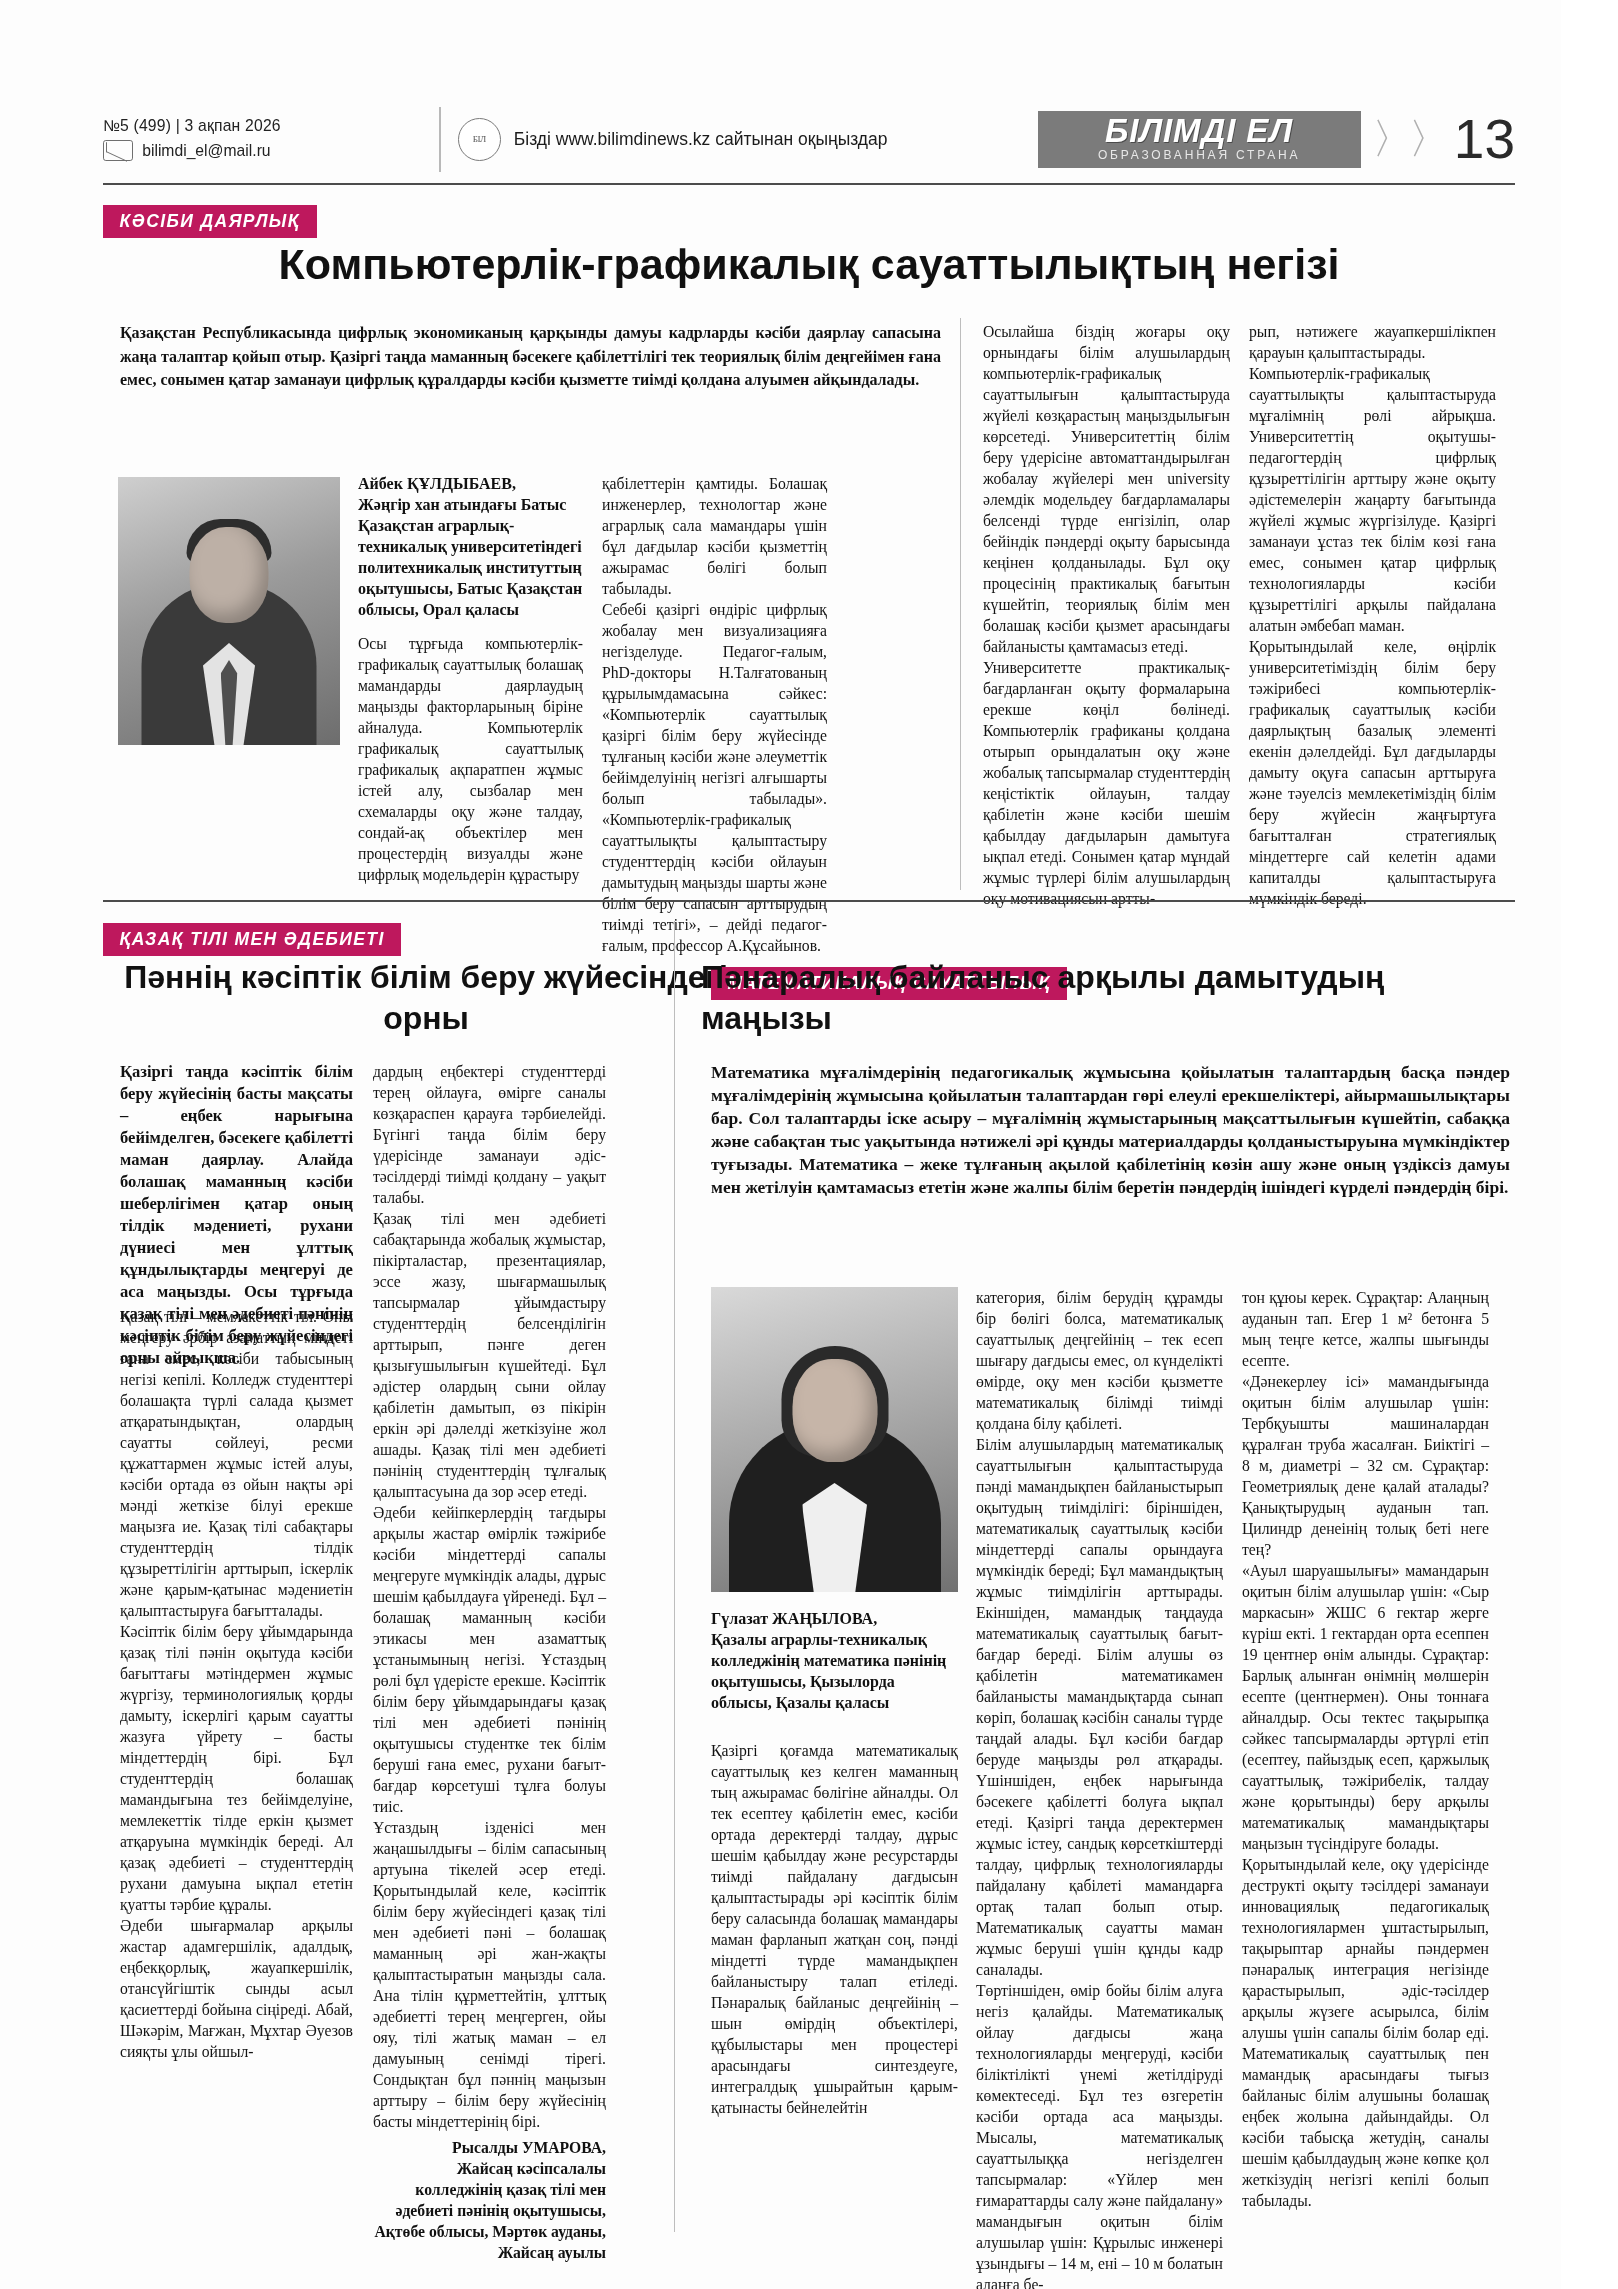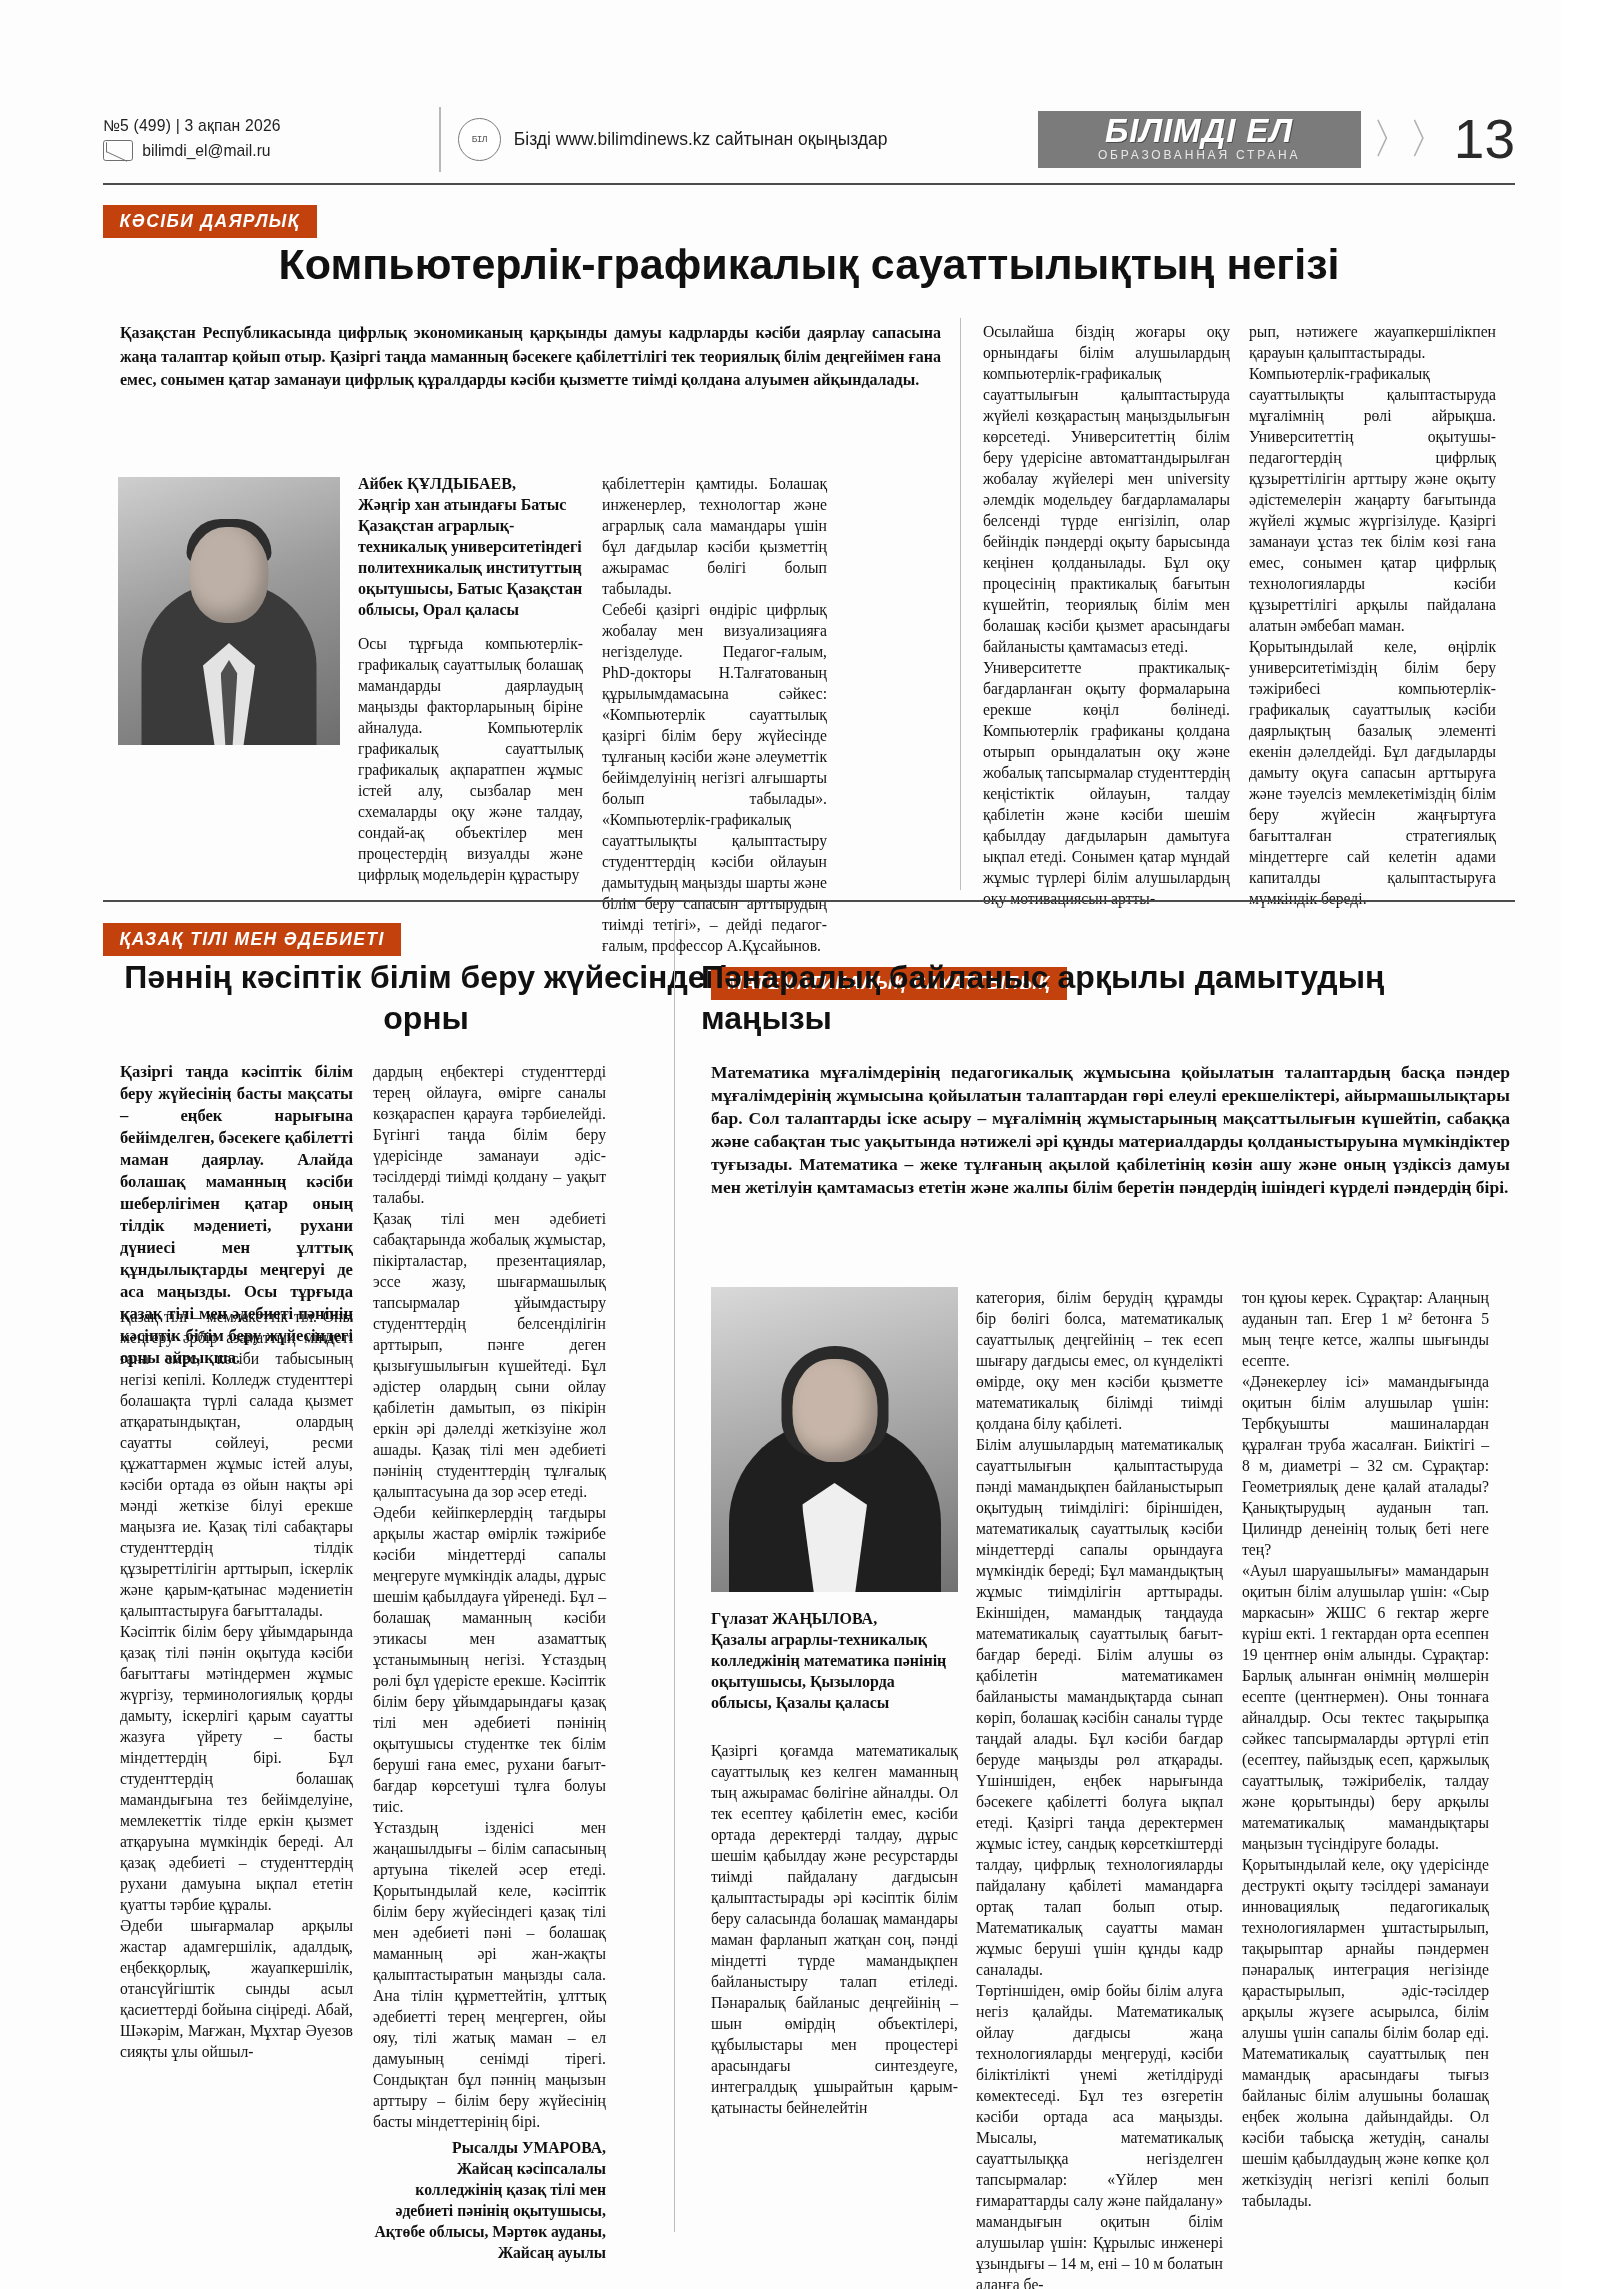--- a/index.html
+++ b/index.html
@@ -96,21 +96,21 @@
     flex: 1;
   }
   .site-logo {
     width: 41px; height: 41px;
     border-radius: 50%;
     background: #ffffff;
     border: 1.8px solid #7a7a7a;
     display: flex;
     align-items: center;
     justify-content: center;
-    font-family: Liberation Mono, monospace;
+    font-family: Liberation Serif, serif;
     font-size: 9.2px;
     color: #555;
     flex: none;
     letter-spacing: -0.5px;
   }
   .site-text {
     font-family: "Liberation Sans", sans-serif;
     font-size: 17.5px;
     color: #1b1b1b;
   }
@@ -170,21 +170,21 @@
     left: 103px;
     top: 183px;
     width: 1412px;
     height: 1.8px;
     background: #4c4c4c;
   }
 
   
   .section-tag {
     display: inline-block;
-    background: #c2410c;
+    background: #be185d;
     color: #fff;
     font-family: "Liberation Sans", sans-serif;
     font-style: italic;
     font-weight: bold;
     font-size: 17.5px;
     letter-spacing: 1.4px;
     padding: 5.5px 16.6px 6.5px 16.6px;
   }
 
   

